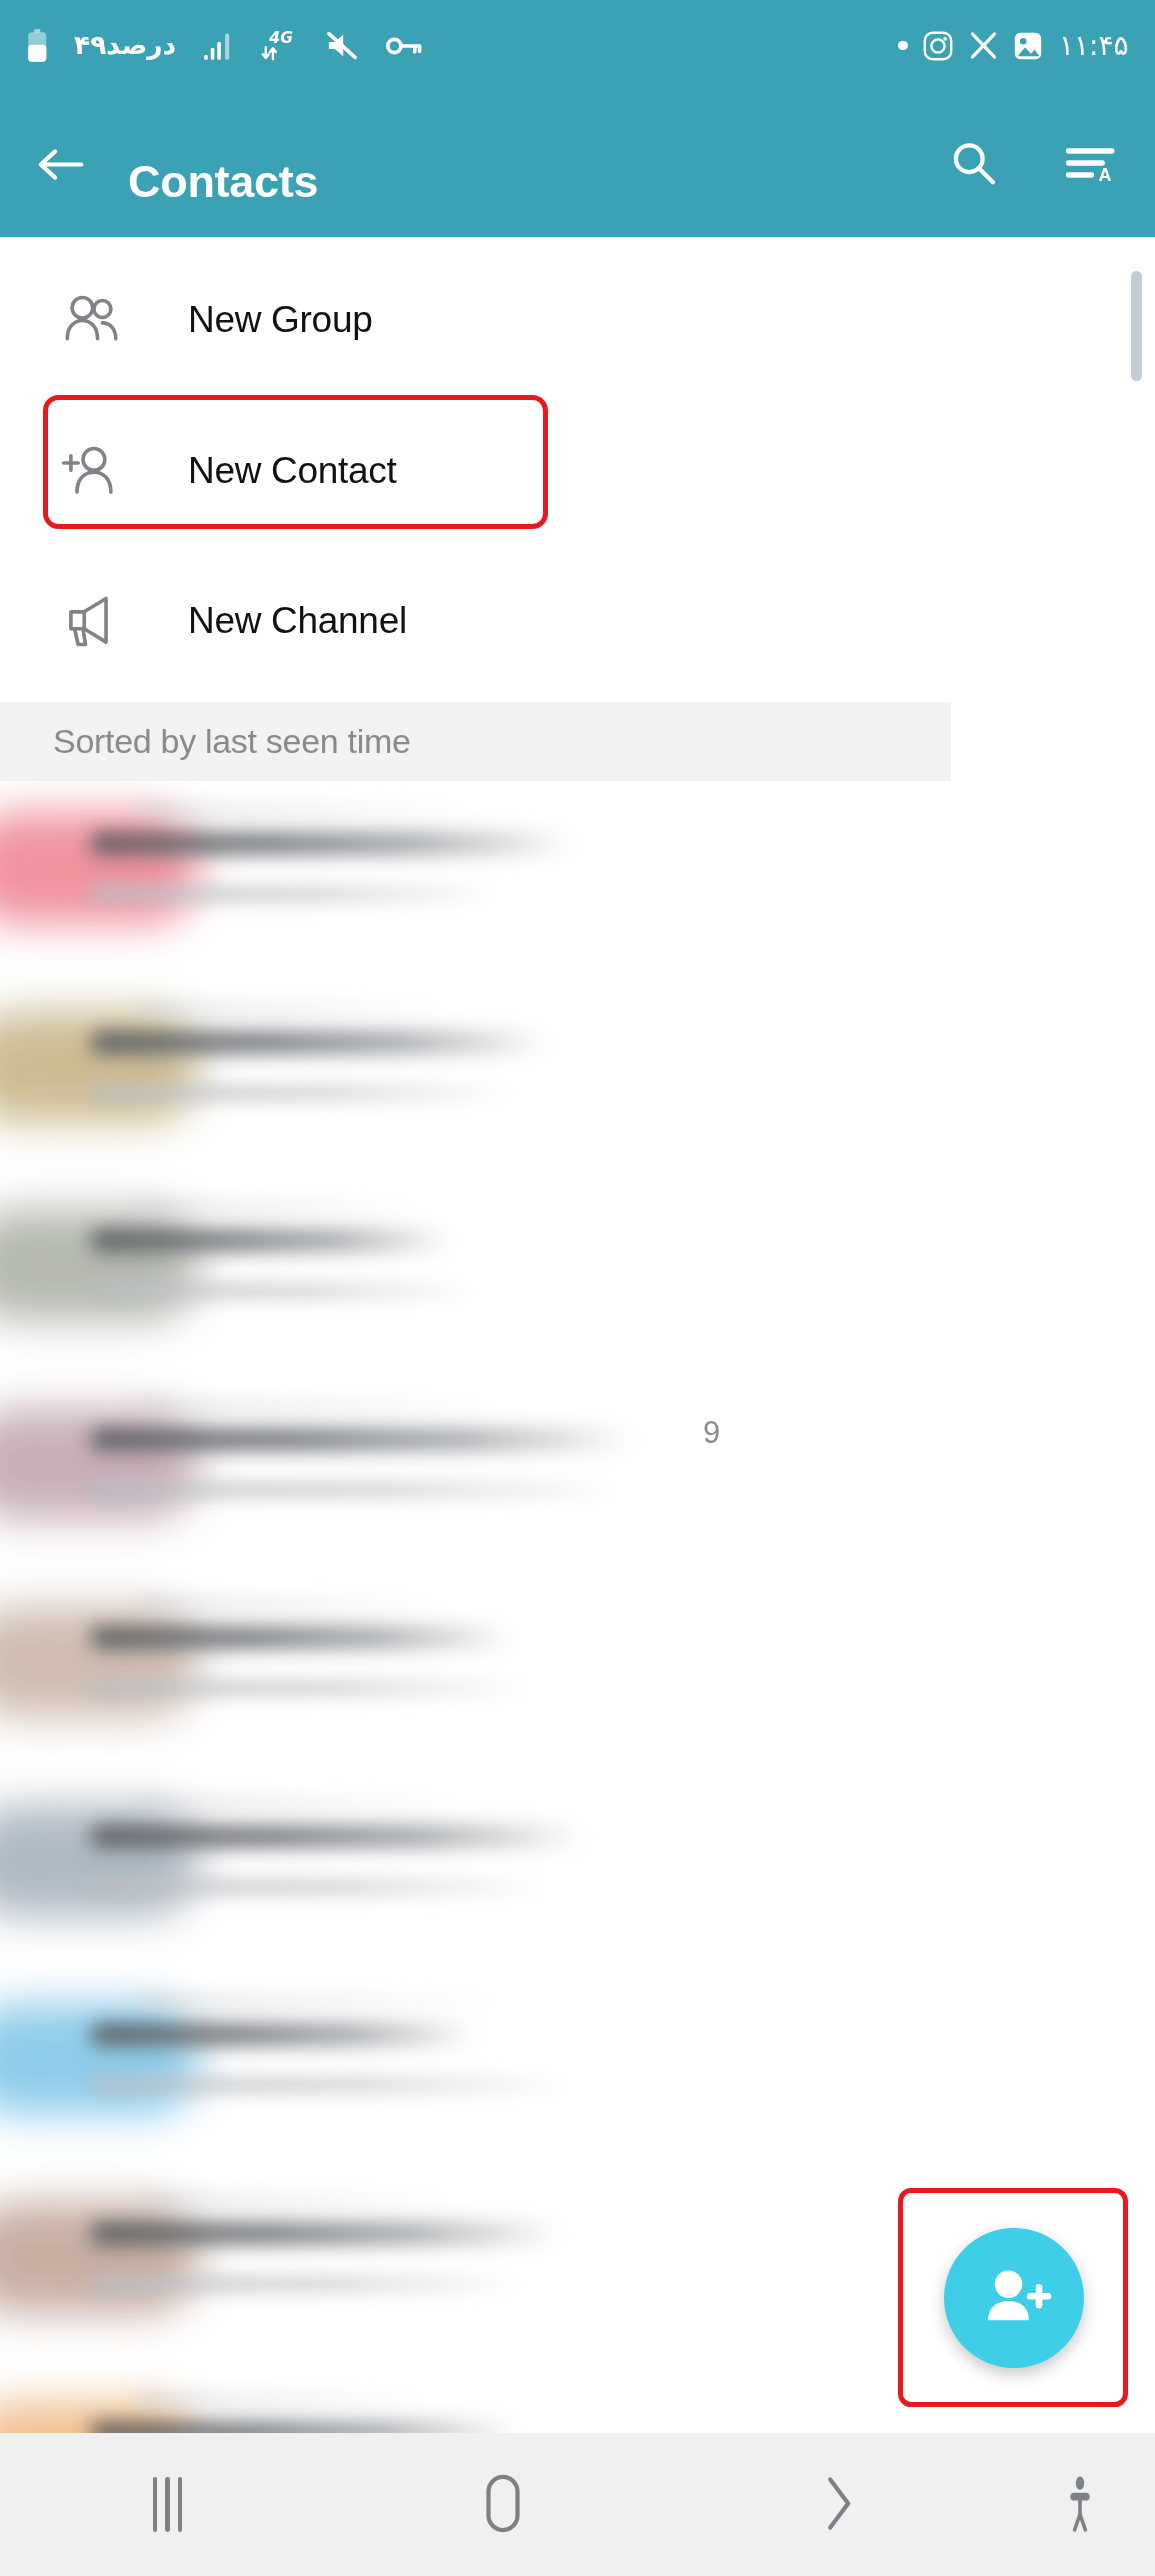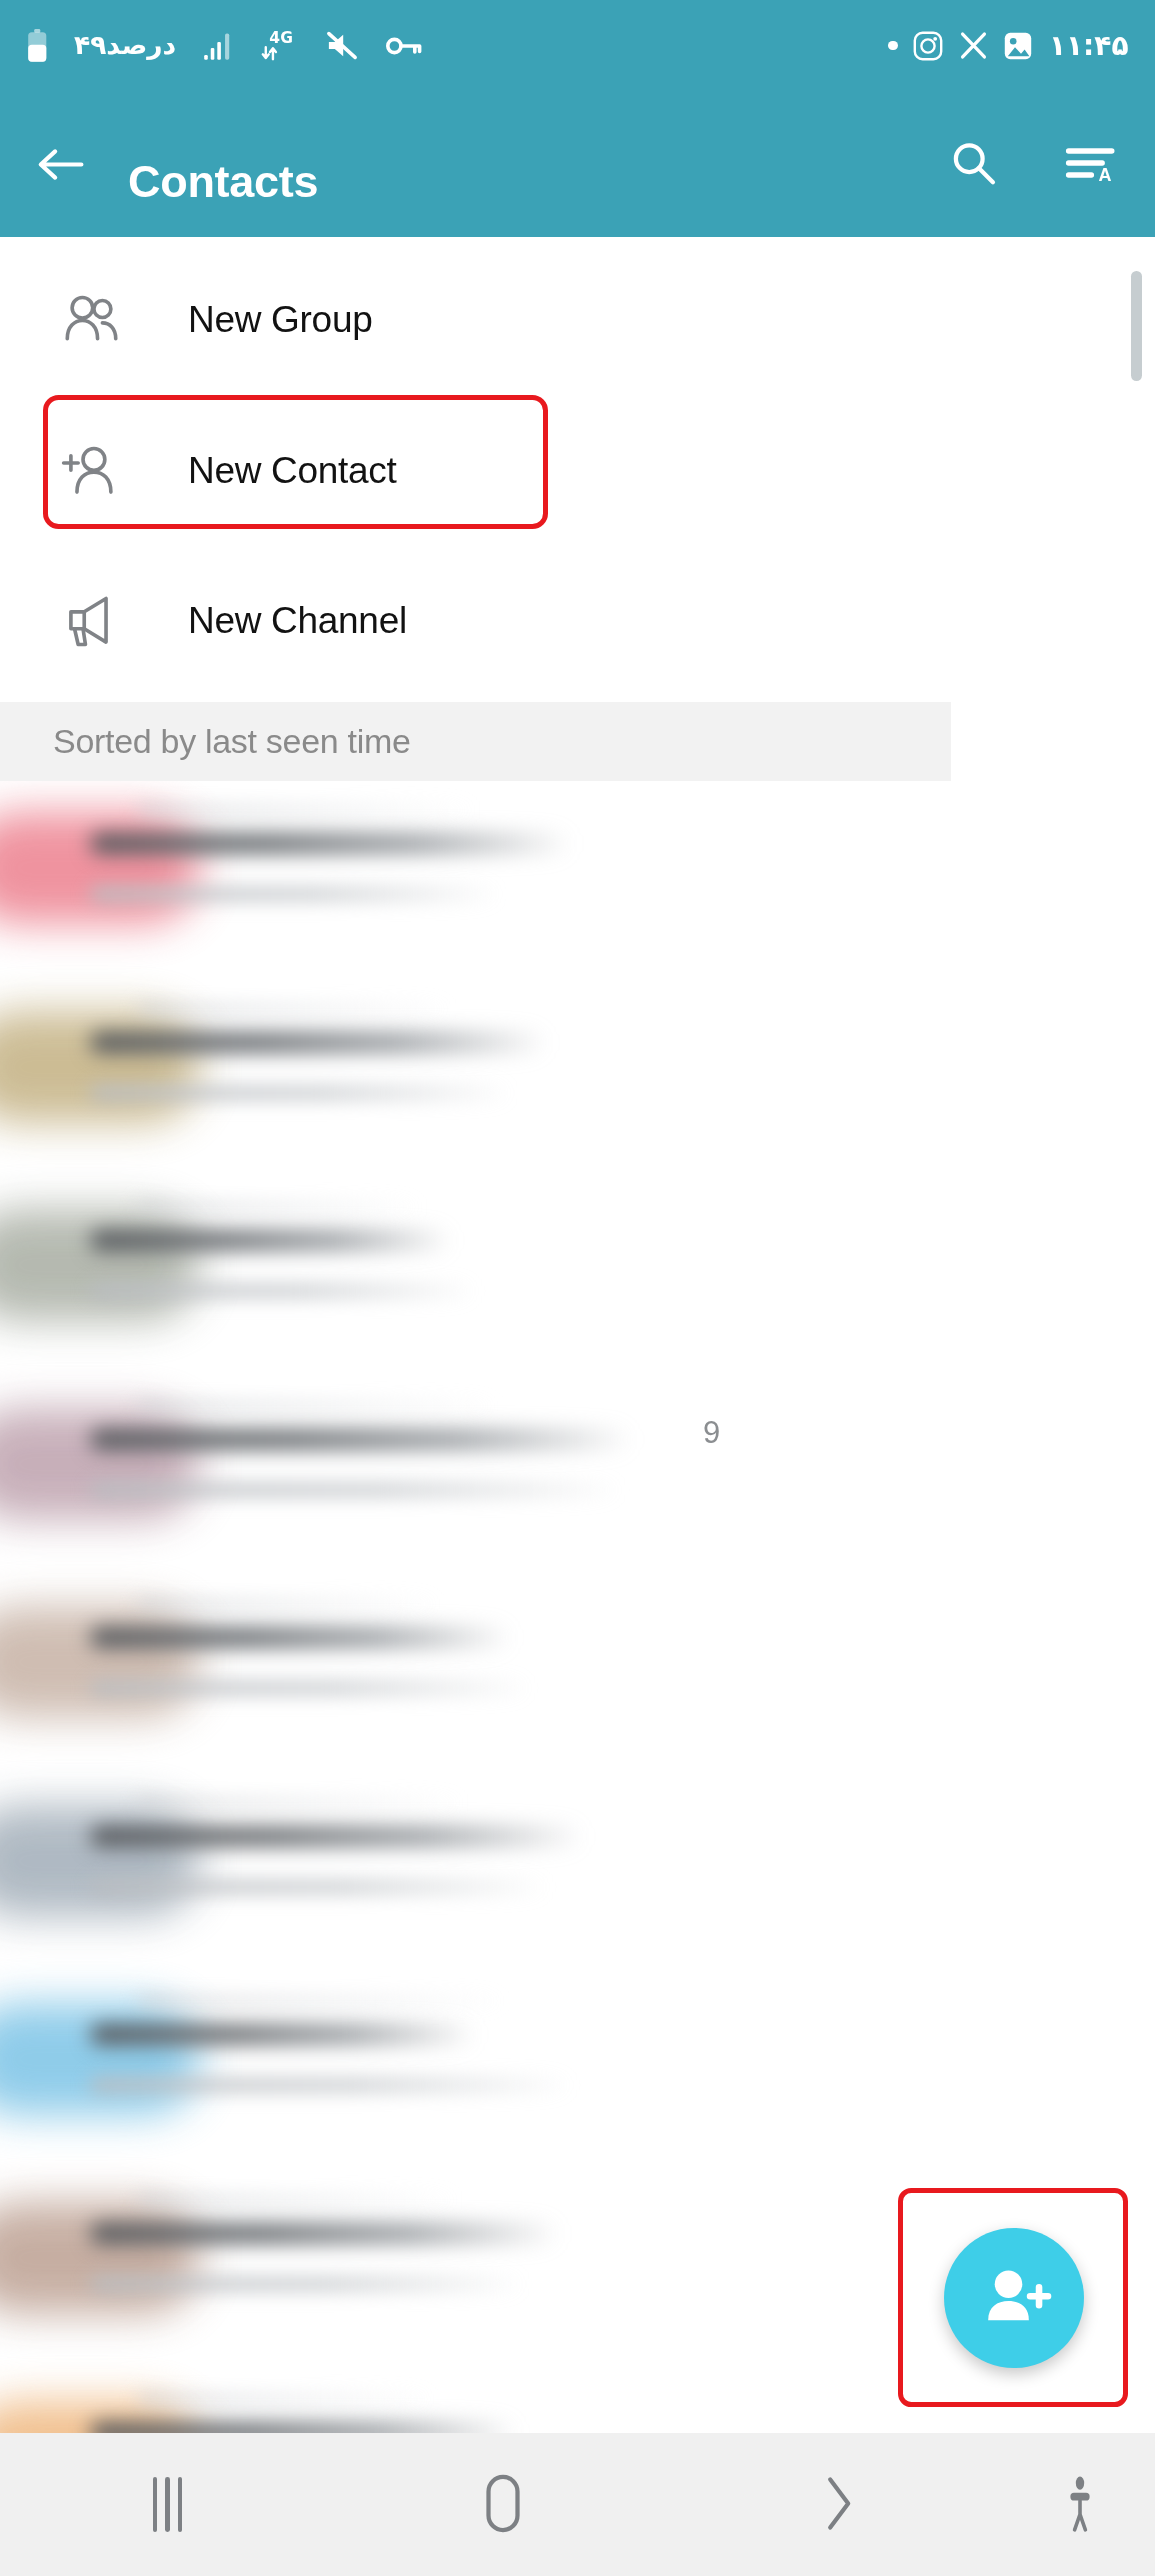--- a/index.html
+++ b/index.html
@@ -13,28 +13,28 @@
 
   
   #status-bar{
     position:absolute; top:0; left:0; width:1155px; height:91px;
     background:#3BA2B6;
     display:flex; align-items:center;
     padding:0 26.5px;
   }
   .sb-left{ display:flex; align-items:center; gap:27px; }
   .sb-right{ display:flex; align-items:center; gap:15.6px; margin-left:auto; }
-  .sb-ico{ display:flex; align-items:center; justify-content:center; }
+  .sb-ico{ display:flex; align-items:center; justify-content:center;font-style:italic; }
   .sb-text{
     color:#ffffff; font-size:26.5px; font-weight:600;
     letter-spacing:0px; line-height:1;
     font-family:"DejaVu Sans", sans-serif;
   }
   .sb-clock{
-    color:#ffffff; font-size:28px; font-weight:700; line-height:1;
+    color:#ffffff; font-size:28px; font-weight:400; line-height:1;
     font-family:"DejaVu Sans", sans-serif;
   }
   .sb-dot{ width:9.6px; height:9.6px; border-radius:50%; background:#fff; }
 
   
   #toolbar{
     position:absolute; top:91px; left:0; width:1155px; height:146px;
     background:#3BA2B6;
     display:flex; align-items:center;
     padding:0 36px;

